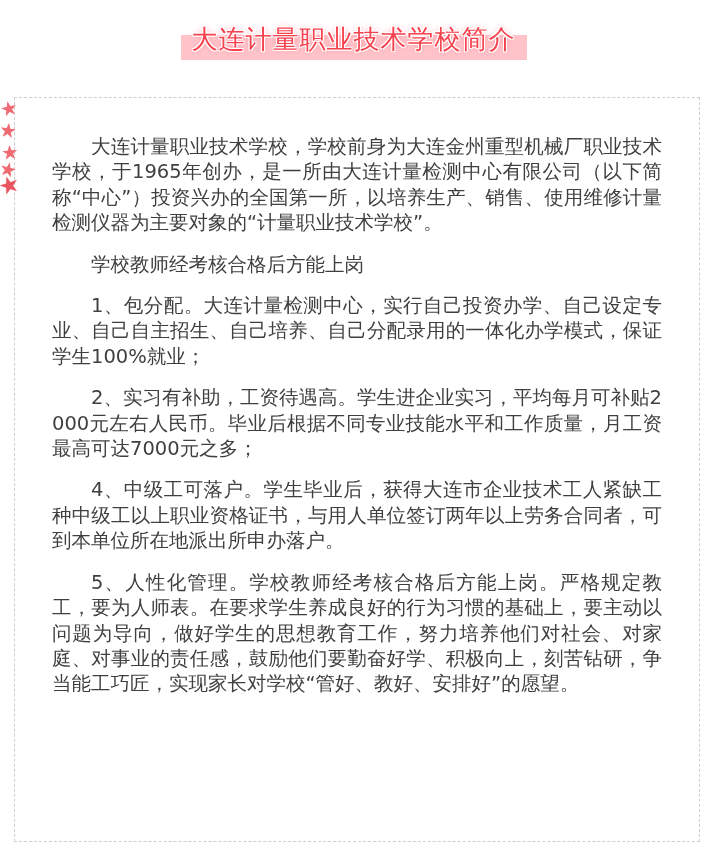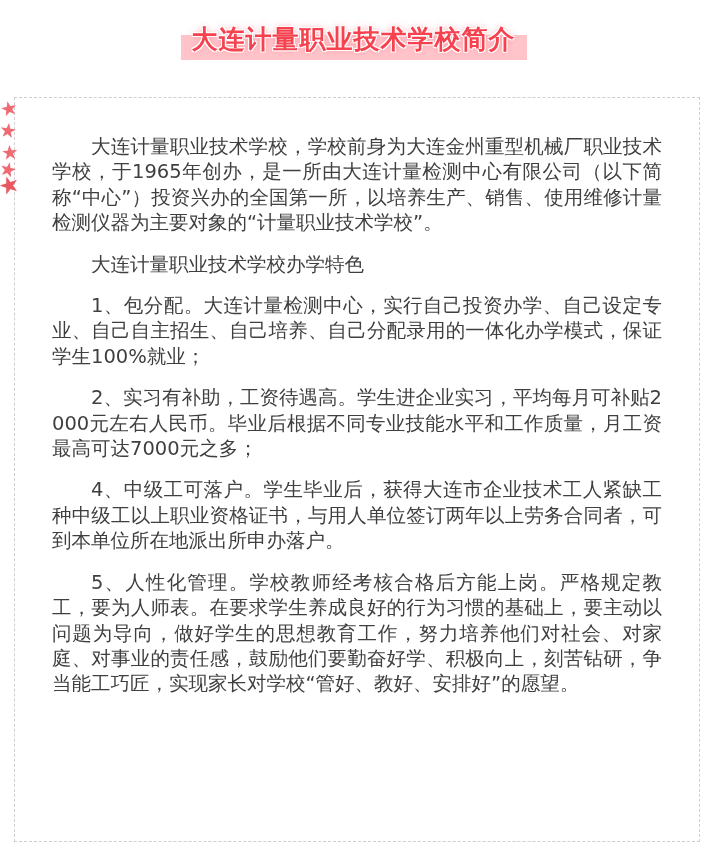--- a/index.html
+++ b/index.html
@@ -15,21 +15,21 @@
     background: #ffffff;
     overflow: hidden;
   }
   
   h1.page-title {
     margin: 0;
     padding-top: 21px;
     text-align: center;
     font-size: 26px;
     line-height: 36px;
-    font-weight: bold;
+    font-weight: normal;
     letter-spacing: 1px;
   }
   .title-text {
     display: inline-block;
     padding: 0 11px 3px 11px;
     color: #f5424e;
     
     background: linear-gradient(to bottom, transparent 14px, #ffc4ca 14px);
     
     text-shadow:
@@ -84,21 +84,21 @@
 
   <div class="content-box">
 
     <span class="star s1">★</span>
     <span class="star s2">★</span>
     <span class="star s3">★</span>
     <span class="star s4">★</span>
     <span class="star s5">★</span>
 
     <p>大连计量职业技术学校，学校前身为大连金州重型机械厂职业技术学校，于1965年创办，是一所由大连计量检测中心有限公司（以下简称“中心”）投资兴办的全国第一所，以培养生产、销售、使用维修计量检测仪器为主要对象的“计量职业技术学校”。</p>
-    <p>大连计量职业技术学校办学特色</p>
+    <p>学校教师经考核合格后方能上岗</p>
     <p>1、包分配。大连计量检测中心，实行自己投资办学、自己设定专业、自己自主招生、自己培养、自己分配录用的一体化办学模式，保证学生100%就业；</p>
     <p>2、实习有补助，工资待遇高。学生进企业实习，平均每月可补贴2000元左右人民币。毕业后根据不同专业技能水平和工作质量，月工资最高可达7000元之多；</p>
     <p>4、中级工可落户。学生毕业后，获得大连市企业技术工人紧缺工种中级工以上职业资格证书，与用人单位签订两年以上劳务合同者，可到本单位所在地派出所申办落户。</p>
     <p>5、人性化管理。学校教师经考核合格后方能上岗。严格规定教工，要为人师表。在要求学生养成良好的行为习惯的基础上，要主动以问题为导向，做好学生的思想教育工作，努力培养他们对社会、对家庭、对事业的责任感，鼓励他们要勤奋好学、积极向上，刻苦钻研，争当能工巧匠，实现家长对学校“管好、教好、安排好”的愿望。</p>
 
   </div>
 
 </div>
 
 </body></html>

